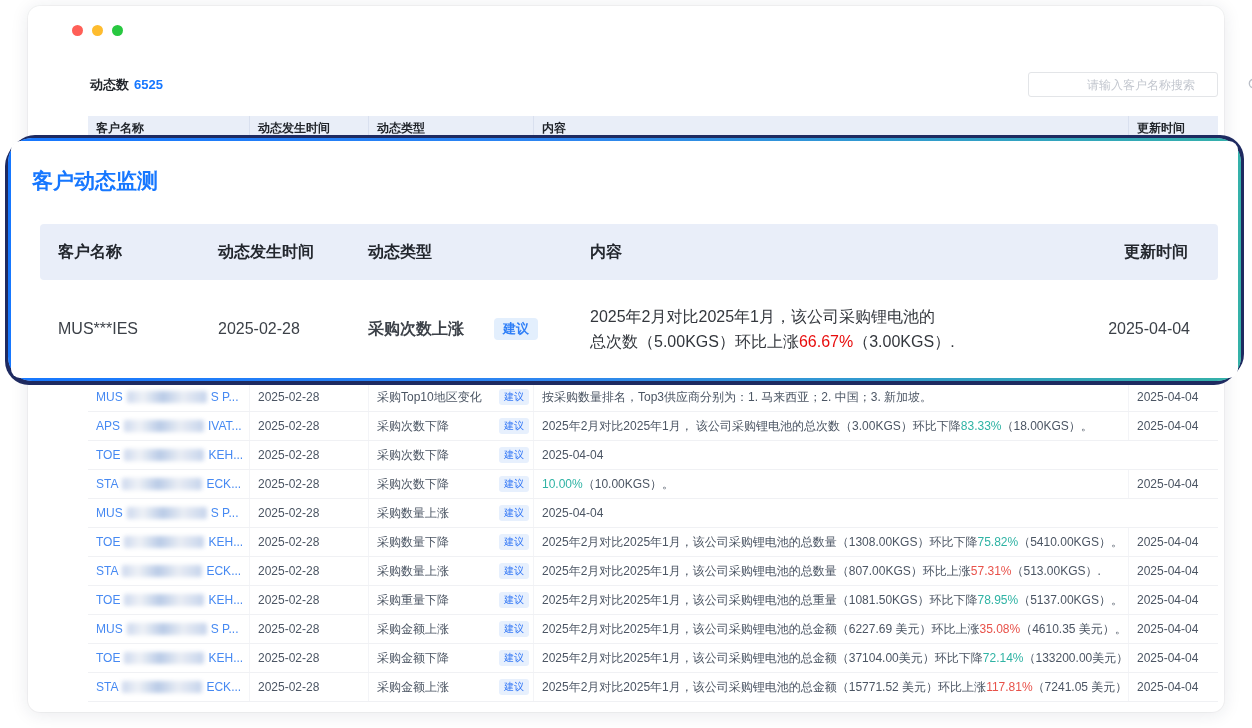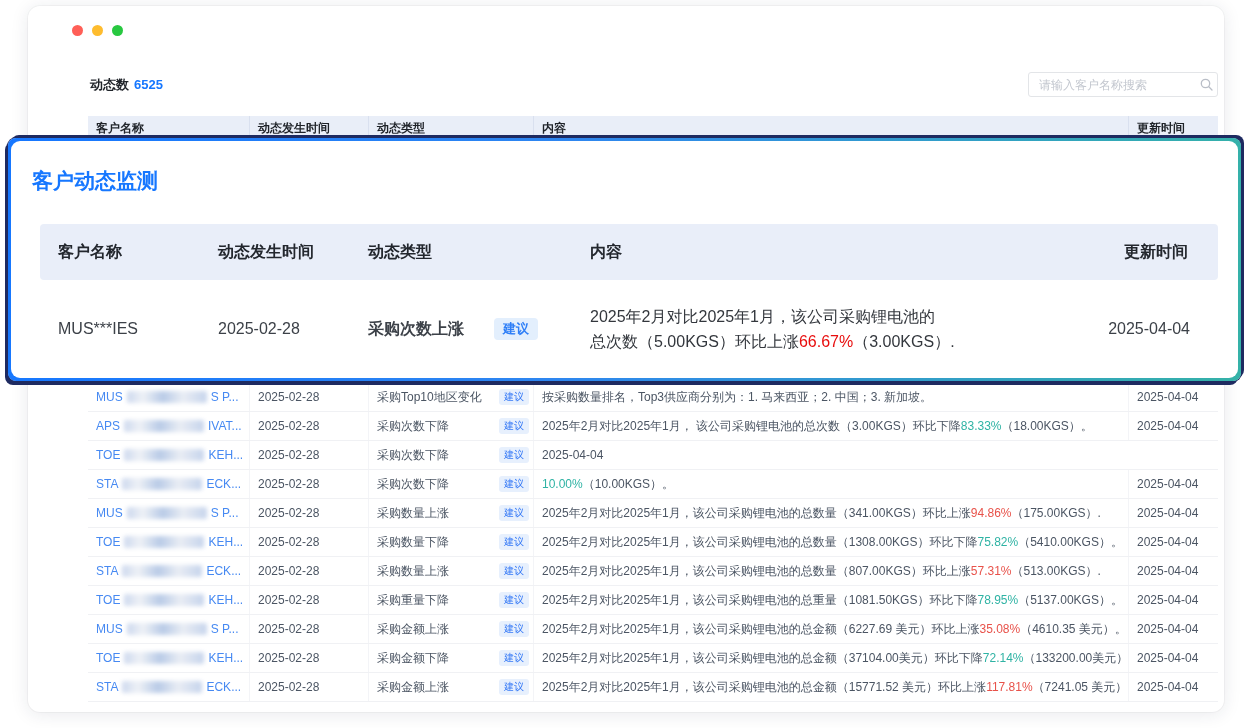--- a/index.html
+++ b/index.html
@@ -9,21 +9,21 @@
   
   .window { position:absolute; left:28px; top:6px; width:1196px; height:706px;
             background:#fff; border-radius:12px; box-shadow:0 2px 18px rgba(30,40,70,.10), 0 0 0 1px rgba(0,0,0,.03); }
   .traffic { position:absolute; left:44px; top:19px; display:flex; gap:9px; }
   .tl { width:11px; height:11px; border-radius:50%; display:inline-block; }
 
   .topbar-count { position:absolute; left:62px; top:70px; font-size:13px; font-weight:bold; color:#1f2329; }
   .topbar-count .num { color:#1677ff; margin-left:5px; }
 
   .searchbox { position:absolute; left:1000px; top:66px; width:190px; height:25px; border:1px solid #e3e5e8;
-               border-radius:3px; display:flex; align-items:center; background:#fff; }
+               border-radius:3px; display:flex; align-items:center; background:#fff;padding-left:48px; }
   .searchbox input { flex:1; border:none; outline:none; font-size:12px; padding:0 6px 0 10px; color:#333;
                      font-family:"Liberation Sans","DejaVu Sans",sans-serif; background:transparent; }
   .searchbox input::placeholder { color:#c3c7cf; }
   .searchbox .sicon { margin-right:8px; display:flex; }
 
   
   .bg-table { position:absolute; left:60px; top:110px; width:1130px; }
   .t-head { display:grid; grid-template-columns:162px 119px 165px 595px 89px; background:#e9eef8; height:24px; }
   .t-head .hcell { font-size:12px; font-weight:bold; color:#1f2329; line-height:24px; padding-left:8px;
                    border-right:1px solid #d9e0ef; white-space:nowrap; overflow:hidden; }
@@ -39,21 +39,21 @@
                 background:linear-gradient(90deg,#cdd9ee,#eef1f6 20%,#b9cbe7 45%,#e9edf4 70%,#c6d4ec);
                 filter:blur(2px); flex:none; }
   .cell.ctype { justify-content:space-between; padding-right:4px; }
   .badge { background:#e7f0fd; color:#3478f6; font-size:10px; line-height:14px; padding:1px 5px; border-radius:3px;
            white-space:nowrap; flex:none; }
   .cell.content span { white-space:nowrap; }
   .pct-up { color:#e8524a; }
   .pct-down { color:#2fb3a4; }
 
   
-  .overlay { position:absolute; left:8px; top:138px; width:1233px; height:243px; border-radius:8px; padding:3px;
+  .overlay { position:absolute; left:8px; top:138px; width:1233px; height:243px; border-radius:24px; padding:3px;
              background:linear-gradient(95deg,#1677ff 0%,#2e86f0 45%,#35b2a8 100%);
              box-shadow:-3px 4px 0 0 #1e2a60, 3px -3px 0 0 #1e2a60, 0 0 0 1px #1e2a60; z-index:5; }
   .overlay-inner { position:relative; width:100%; height:100%; background:#fff; border-radius:9px; overflow:hidden; }
   .o-title { position:absolute; left:21px; top:26px; font-size:21px; font-weight:bold; color:#1677ff; }
   .o-head { position:absolute; left:29px; top:83px; width:1178px; height:56px; background:#e9eef9; border-radius:4px;
             display:grid; grid-template-columns:160px 150px 222px 518px 1fr; align-items:center; }
   .o-head .ohcell { font-size:16px; font-weight:bold; color:#23272e; padding-left:18px; white-space:nowrap; }
   .o-head .ohcell.right { text-align:right; padding-right:30px; padding-left:0; }
   .o-row { position:absolute; left:29px; top:139px; width:1178px; height:98px;
            display:grid; grid-template-columns:160px 150px 222px 518px 1fr; align-items:center; }
@@ -173,25 +173,20 @@
   <div class="t-row">
     <div class="cell name">
       <span class="np">MUS</span>
               <span class="mask"></span>
               <span class="ns">S P...</span>
     </div>
     <div class="cell cdate">2025-02-28</div>
     <div class="cell ctype">
       <span class="tt">采购数量上涨</span>
       <span class="badge">建议</span>
-    </div>
-    <div class="cell content">
-      <span class="cp">2025年2月对比2025年1月，该公司采购锂电池的总数量（341.00KGS）环比上涨</span>
-              <span class="cx pct-up">94.86%</span>
-              <span class="cq">（175.00KGS）.</span>
     </div>
     <div class="cell cupdate">2025-04-04</div>
   </div>
 
   <div class="t-row">
     <div class="cell name">
       <span class="np">TOE</span>
               <span class="mask"></span>
               <span class="ns">KEH...</span>
     </div>

